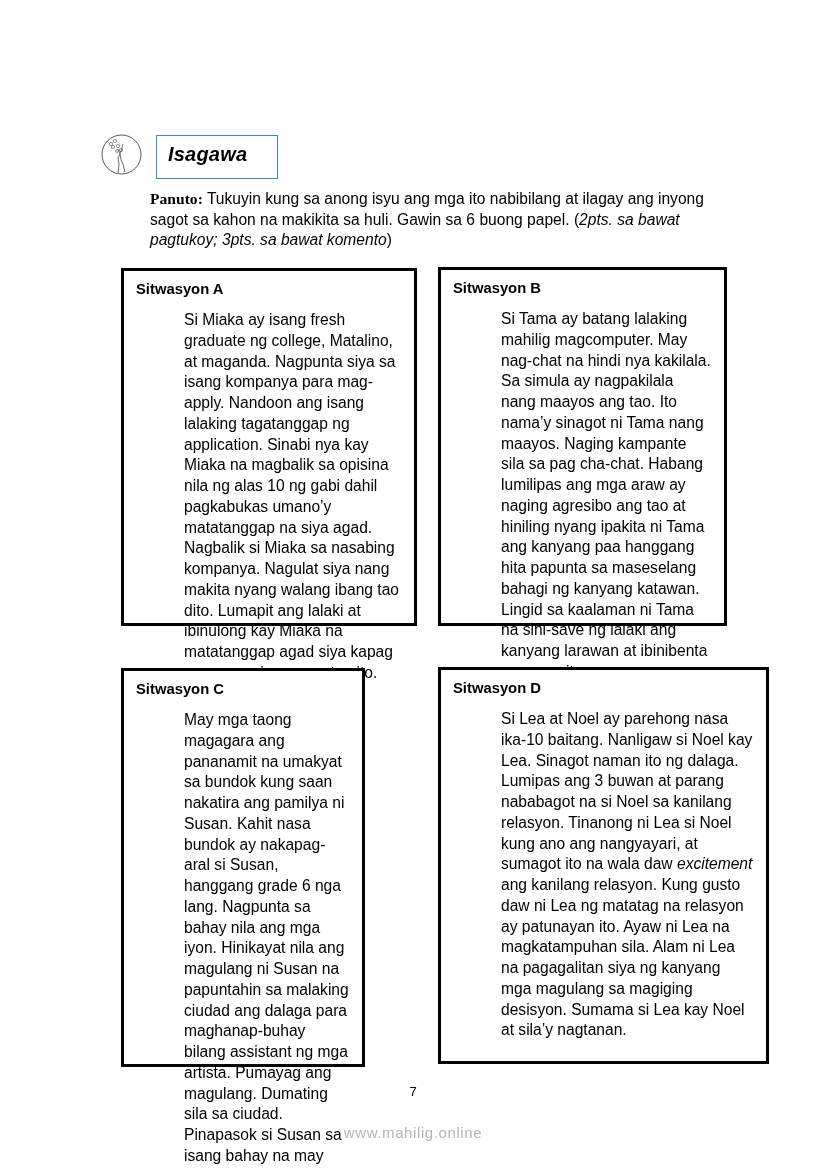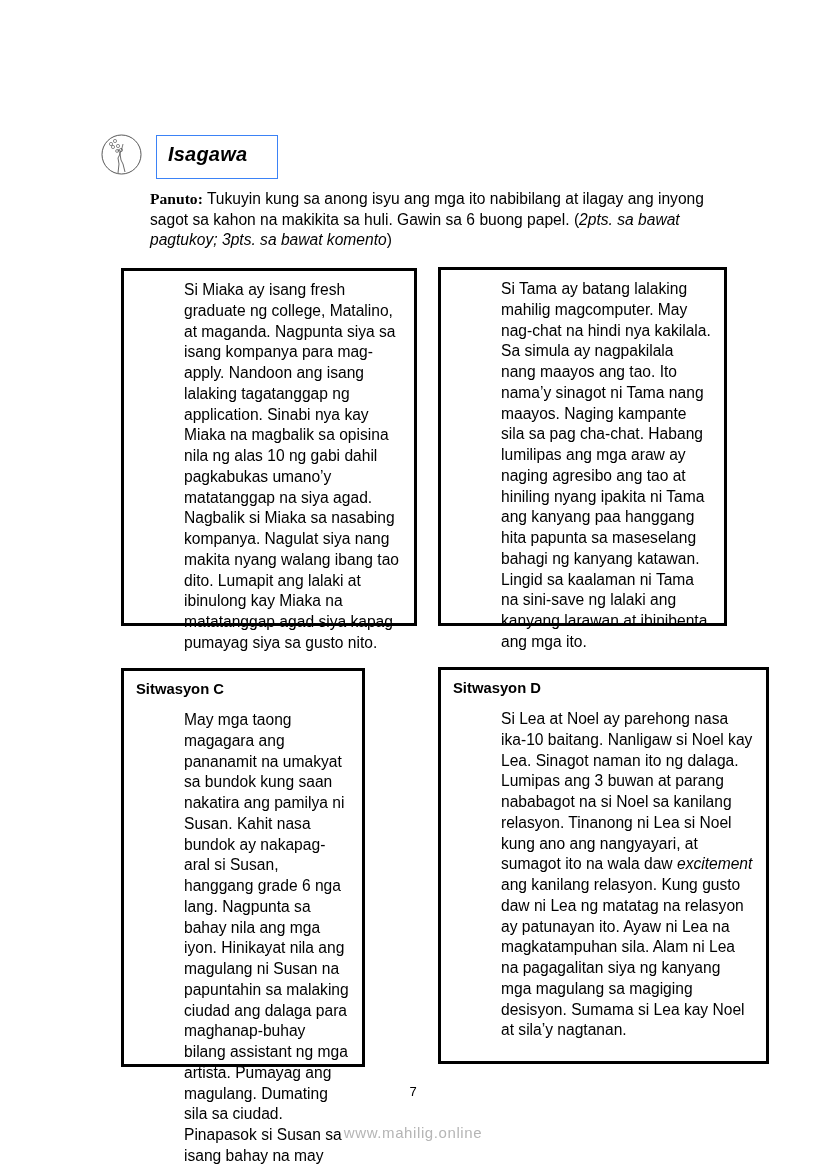--- a/index.html
+++ b/index.html
@@ -68,24 +68,26 @@
 
 <div class="title-box">
   <span class="title-text">Isagawa</span>
 </div>
 
 <div class="instructions">
   <b>Panuto:</b><span> Tukuyin kung sa anong isyu ang mga ito nabibilang at ilagay ang inyong sagot sa kahon na makikita sa huli. Gawin sa 6 buong papel. (</span><i>2pts. sa bawat pagtukoy; 3pts. sa bawat komento</i><span>)</span>
 </div>
 
 <div class="card card-a">
+  <div class="card-title">Sitwasyon A</div>
   <div class="card-body">Si Miaka ay isang fresh graduate ng college, Matalino, at maganda. Nagpunta siya sa isang kompanya para mag-apply. Nandoon ang isang lalaking tagatanggap ng application. Sinabi nya kay Miaka na magbalik sa opisina nila ng alas 10 ng gabi dahil pagkabukas umano’y matatanggap na siya agad. Nagbalik si Miaka sa nasabing kompanya. Nagulat siya nang makita nyang walang ibang tao dito. Lumapit ang lalaki at ibinulong kay Miaka na matatanggap agad siya kapag pumayag siya sa gusto nito.</div>
 </div>
 
 <div class="card card-b">
+  <div class="card-title">Sitwasyon B</div>
   <div class="card-body">Si Tama ay batang lalaking mahilig magcomputer.  May nag-chat na hindi nya kakilala. Sa simula ay nagpakilala nang maayos ang tao. Ito nama’y sinagot ni Tama nang maayos. Naging kampante sila sa pag cha-chat. Habang lumilipas ang mga araw ay naging agresibo ang tao at hiniling nyang ipakita ni Tama ang kanyang paa hanggang hita papunta sa maseselang bahagi ng kanyang katawan. Lingid sa kaalaman ni Tama na sini-save ng lalaki ang kanyang larawan at ibinibenta ang mga ito.</div>
 </div>
 
 <div class="card card-c">
   <div class="card-title">Sitwasyon C</div>
   <div class="card-body">May mga taong magagara ang pananamit na umakyat sa bundok kung saan nakatira ang pamilya ni Susan. Kahit nasa bundok ay nakapag-aral si Susan, hanggang grade 6 nga lang. Nagpunta sa bahay nila ang mga iyon. Hinikayat nila ang magulang ni Susan na papuntahin sa malaking ciudad ang dalaga para maghanap-buhay bilang assistant ng mga artista. Pumayag ang magulang. Dumating sila sa ciudad. Pinapasok si Susan sa isang bahay na may mga babaeng magaganda. Iyon pala ay mga babaeng nagbebenta ng sarili para magkapera.</div>
 </div>
 
 <div class="card card-d">
   <div class="card-title">Sitwasyon D</div>

